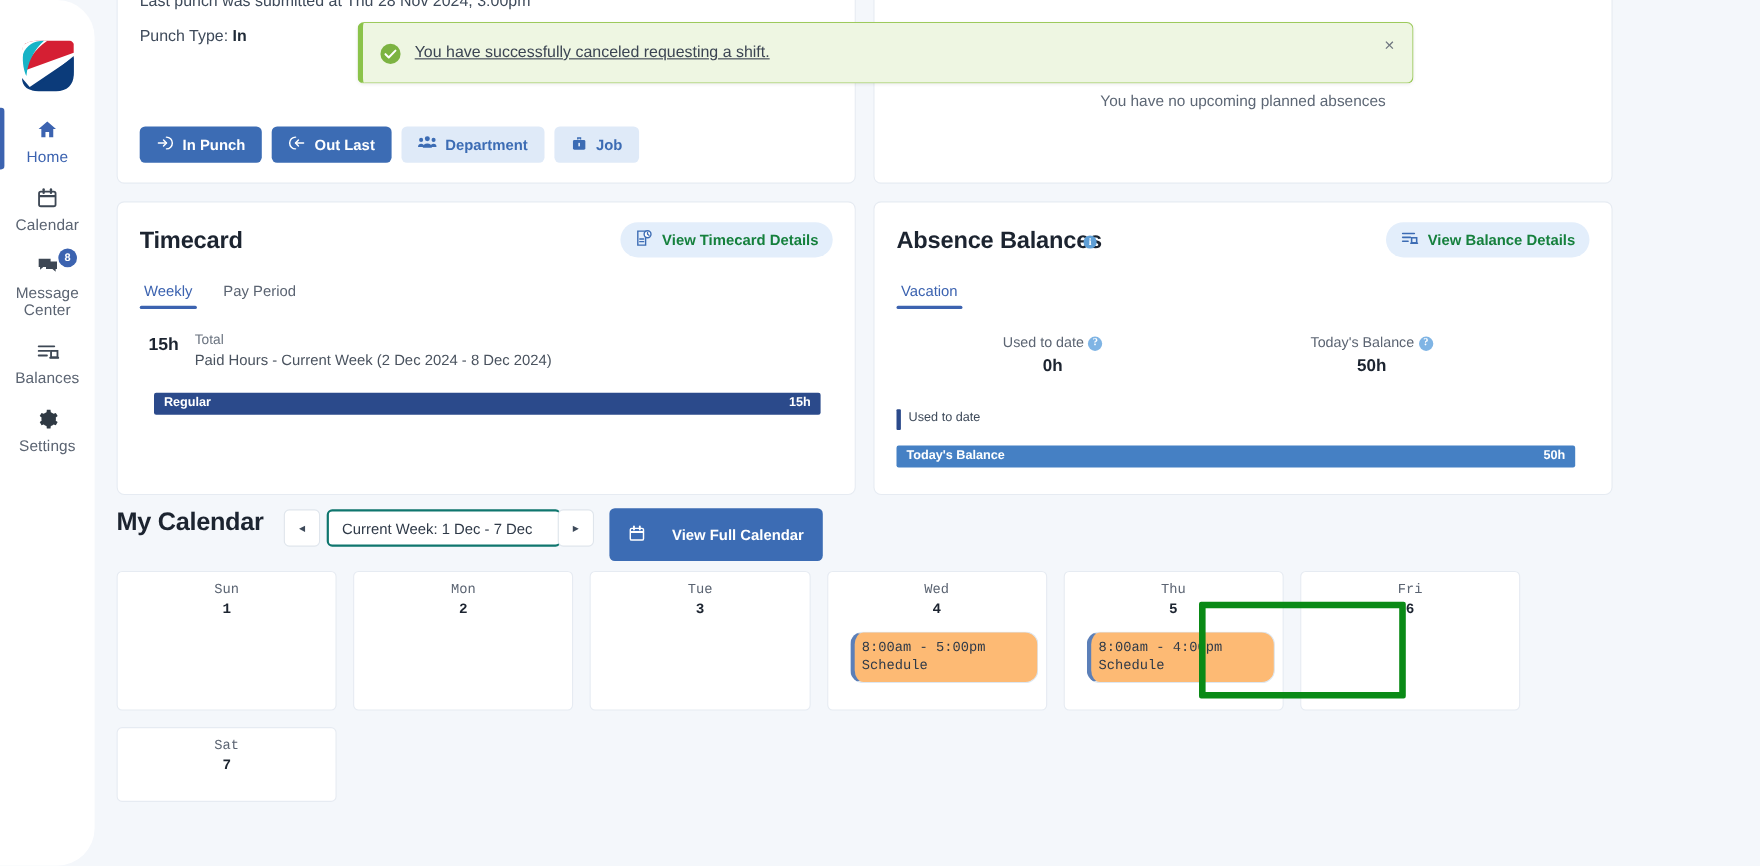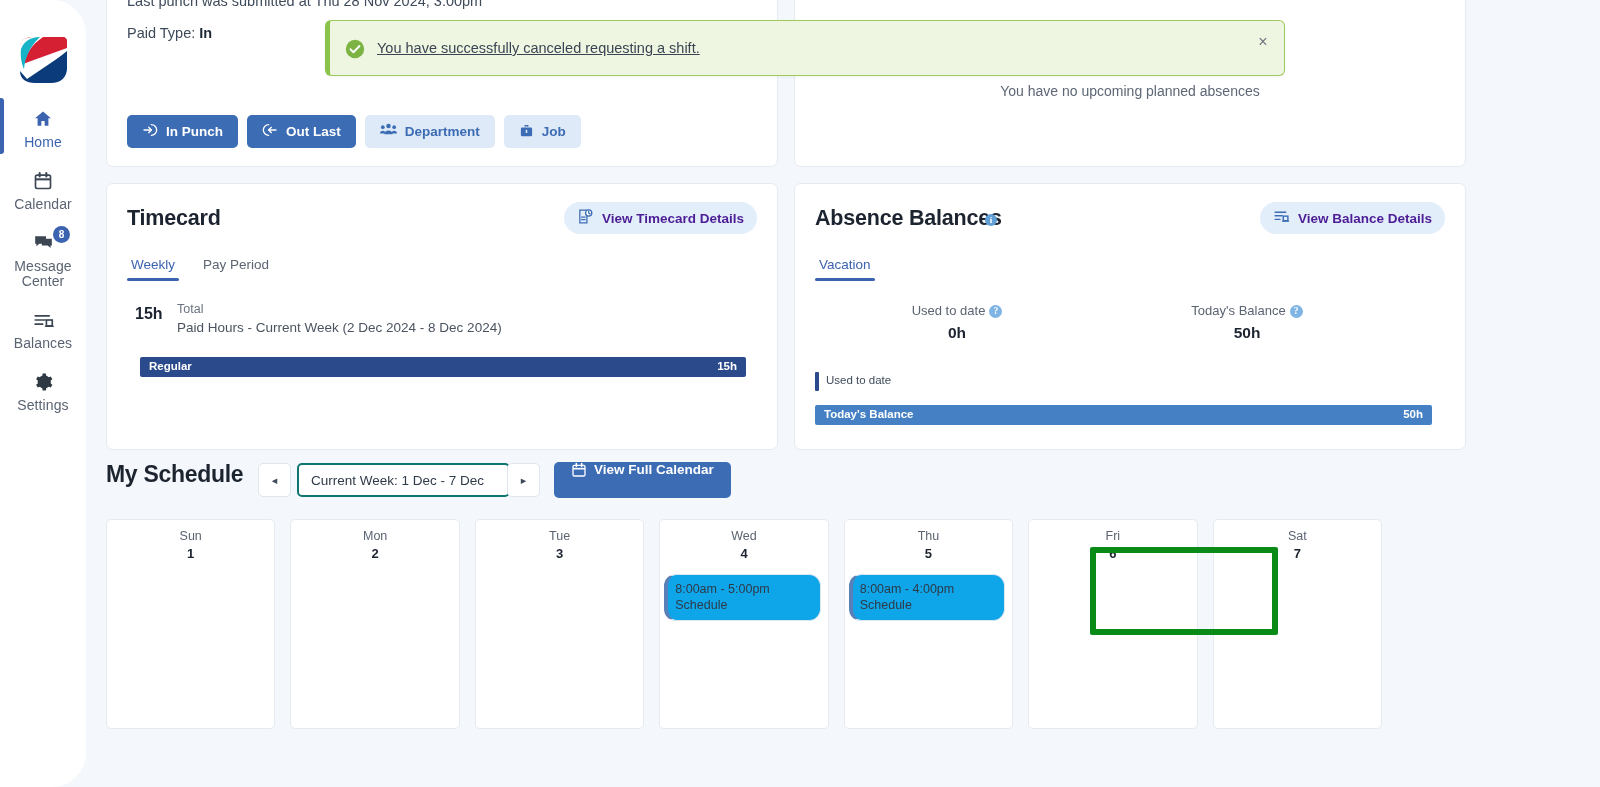--- a/index.html
+++ b/index.html
@@ -137,21 +137,21 @@
     position: absolute; top: 30px;
     width: 12px; height: 12px; border-radius: 50%;
     background: #5f9fd6; color: #fff;
     font-size: 9px; font-weight: bold; line-height: 12px; text-align: center;
     font-family: "Liberation Serif", serif;
   }
   .card-action {
     position: absolute; top: 18px; right: 20px;
     display: inline-flex; align-items: center; gap: 8px;
     height: 32px; padding: 0 13px;
-    background: #e3eefb; color: #4c1d95;
+    background: #e3eefb; color: #15803d;
     border: none; border-radius: 16px;
     font-size: 13.5px; font-weight: bold; cursor: pointer; white-space: nowrap;
     font-family: "Liberation Sans", sans-serif;
   }
 
   .tabs { position: absolute; left: 20px; top: 70px; display: flex; gap: 20px; }
   .tab {
     position: relative;
     padding: 3px 4px 9px 4px;
     font-size: 13.5px; color: #5b6472; cursor: pointer;
@@ -236,46 +236,46 @@
   #cal-range {
     position: absolute; left: 211px; top: 463px;
     width: 213px; height: 34px;
     background: #fff; border: 2px solid #0f766e; border-radius: 5px;
     font-size: 13.5px; color: #2f3a48;
     display: flex; align-items: center; padding-left: 12px;
     cursor: pointer;
   }
   #cal-full {
     position: absolute; left: 468px; top: 462px;
-    height: 36px; padding: 0 17px;
-    display: inline-flex; gap: 7px;
+    height: 48px; padding: 0 17px;
+    display: inline-flex; align-items: center; gap: 24px;
     background: #3c6cb4; color: #fff; border: none; border-radius: 5px;
     font-size: 13.5px; font-weight: bold; cursor: pointer; white-space: nowrap;
     font-family: "Liberation Sans", sans-serif;
   }
 
   .cal-grid {
     position: absolute; left: 20px; top: 519px;
     width: 1276px; height: 210px;
-    display: grid; grid-template-columns: repeat(7, 1fr); gap: 15px;
+    display: grid; grid-template-columns: repeat(6, 1fr); gap: 15px; font-family: Liberation Mono, monospace;
   }
   .cal-day {
     position: relative;
     background: #fff; border: 1px solid #e6ebf2; border-radius: 5px;
     padding-top: 8px;
   }
   .cal-dow {
     text-align: center; font-size: 12.5px; color: #5b6472; line-height: 17px;
   }
   .cal-dnum {
     text-align: center; font-size: 13px; font-weight: bold; color: #1c2430; line-height: 18px;
   }
   .cal-event {
-    margin: 11px 7px 0 4px;
-    background: #0ea5e9;
+    margin: 11px 7px 0 20px;
+    background: #fdba74;
     border: 1px solid #dde7f1;
     border-left: 4px solid #5b7fb8;
     border-radius: 12px;
     padding: 6px 7px 7px 7px;
   }
   .cal-event .ev-time { font-size: 12.5px; color: #2f3a48; line-height: 16px; }
   .cal-event .ev-name { font-size: 12.5px; color: #2f3a48; line-height: 16px; }
 
   #green-highlight {
     position: absolute;
@@ -364,21 +364,21 @@
       </div>
 
     </div>
   </nav>
 
   <div class="content">
 
     <section class="card" id="punch-card">
       <div class="punch-lastline">Last punch was submitted at Thu 28 Nov 2024, 3:00pm</div>
       <div class="punch-type">
-        <span>Paid Type:</span>
+        <span>Punch Type:</span>
         <b>In</b>
       </div>
       <div class="punch-buttons">
         <button class="btn btn-primary">
           <span>
             <svg width="16" height="16" viewBox="0 0 24 24" fill="none" stroke="#fff" stroke-width="2" stroke-linecap="round" stroke-linejoin="round">
               <path d="M14 4a8 8 0 1 1 0 16"></path>
                 <path d="M3 12h11"></path>
                 <path d="M10 8l4 4-4 4"></path>
             </svg>
@@ -499,21 +499,21 @@
 
       <div id="bal-used-bar"></div>
       <div id="bal-used-lbl">Used to date</div>
 
       <div class="bar" id="bal-bar">
         <span class="bar-lbl">Today's Balance</span>
         <span class="bar-val">50h</span>
       </div>
     </section>
 
-    <h2 class="cal-title">My Schedule</h2>
+    <h2 class="cal-title">My Calendar</h2>
     <button class="cal-arrow" id="cal-prev">◂</button>
     <div id="cal-range">Current Week: 1 Dec - 7 Dec</div>
     <button class="cal-arrow" id="cal-next">▸</button>
     <button id="cal-full">
       <span>
         <svg width="16" height="16" viewBox="0 0 24 24" fill="none" stroke="#ffffff" stroke-width="2">
           <rect x="3" y="5" width="18" height="16" rx="2"></rect>
           <line x1="3" y1="10" x2="21" y2="10" stroke-width="2.5"></line>
           <line x1="8" y1="2.5" x2="8" y2="6.5" stroke-width="2.5" stroke-linecap="round"></line>
           <line x1="16" y1="2.5" x2="16" y2="6.5" stroke-width="2.5" stroke-linecap="round"></line>

